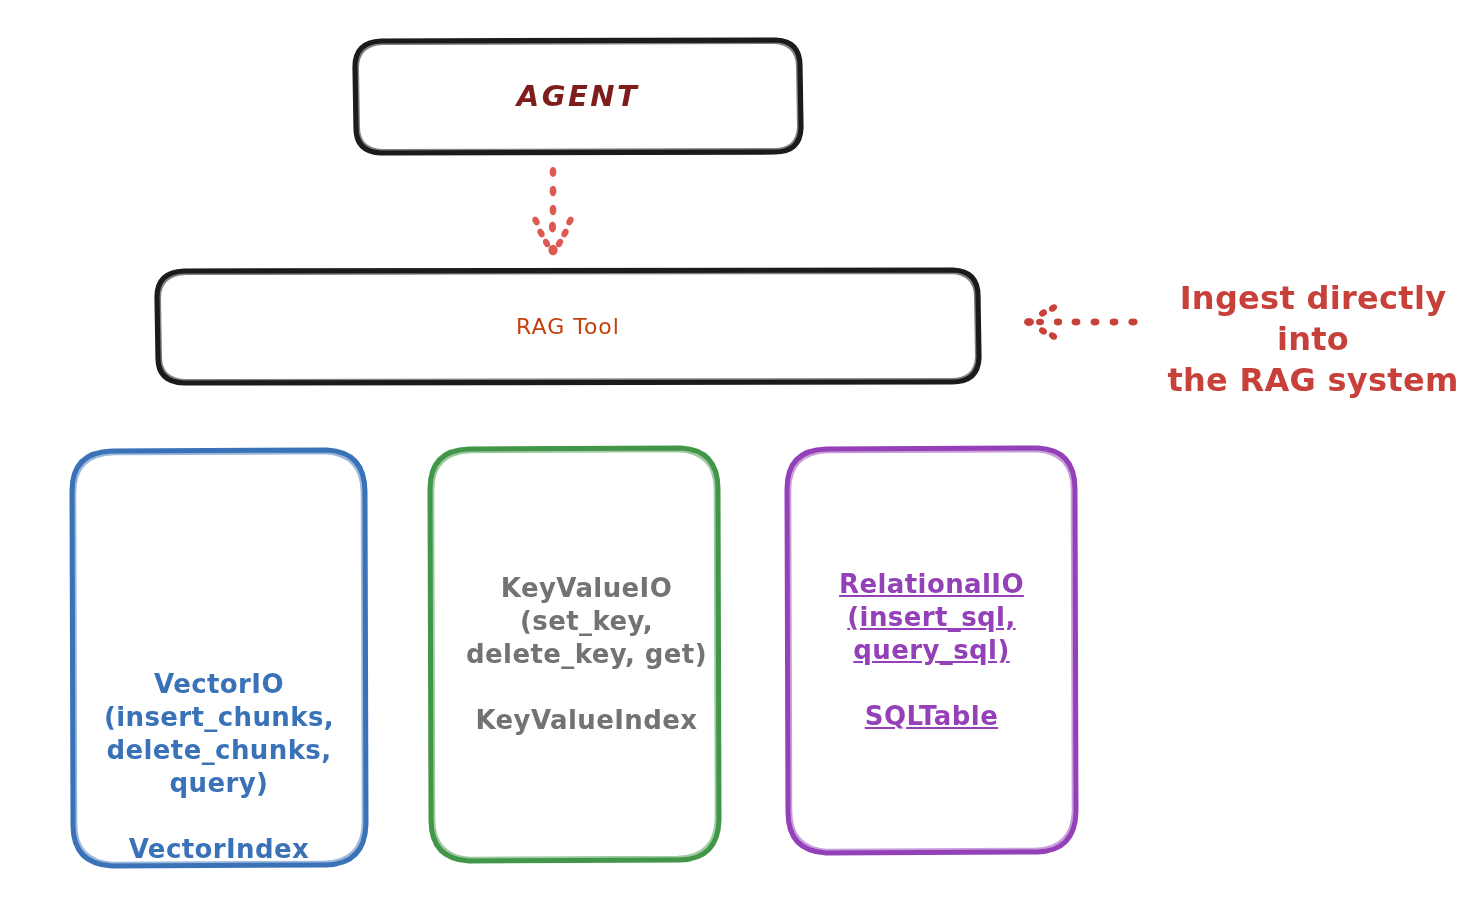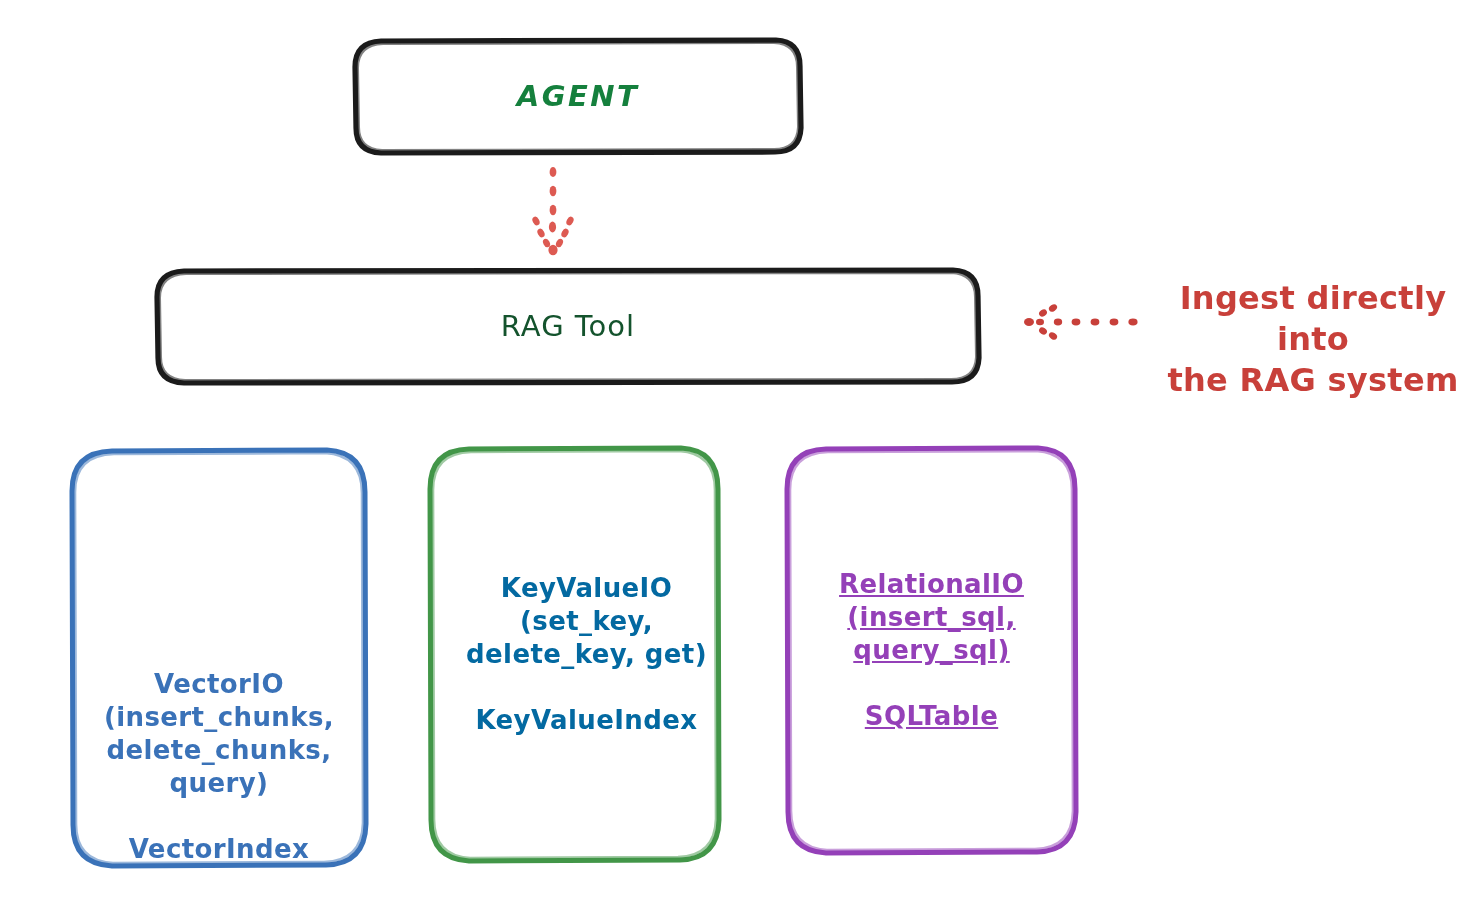--- a/index.html
+++ b/index.html
@@ -33,33 +33,33 @@
     line-height: 1.22;
     letter-spacing: 0.4px;
   }
   
   #agent-box {
     left: 355px; top: 40px;
     width: 446px; height: 114px;
   }
   #agent-box .node-label {
     font-size: 29px;
-    color: #15803d;
+    color: #7f1d1d;
     font-style: italic;
     font-weight: 600;
     letter-spacing: 2.5px;
   }
   
   #rag-box {
     left: 157px; top: 270px;
     width: 822px; height: 114px;
   }
   #rag-box .node-label {
-    font-size: 29px;
-    color: #14532d;
+    font-size: 22px;
+    color: #c2410c;
     font-weight: 500;
     letter-spacing: 1px;
   }
   
   #vector-box {
     left: 72px; top: 450px;
     width: 294px; height: 416px;
     color: #3a72b8;
     align-items: flex-end;
   }
@@ -74,21 +74,21 @@
     color: #9440b8;
   }
   #vector-box .node-label,
   #keyvalue-box .node-label,
   #relational-box .node-label {
     font-size: 26px;
     font-weight: 600;
     line-height: 1.27;
   }
   #vector-box .node-label { color: #3a72b8; }
-  #keyvalue-box .node-label { color: #0369a1; margin-left: 24px; }
+  #keyvalue-box .node-label { color: #737373; margin-left: 24px; }
   #relational-box .node-label { color: #9440b8; text-decoration: underline; }
 
   
   #annotation-text {
     position: absolute;
     left: 1148px;
     top: 278px;
     width: 330px;
     color: #c8403a;
     font-size: 32px;

